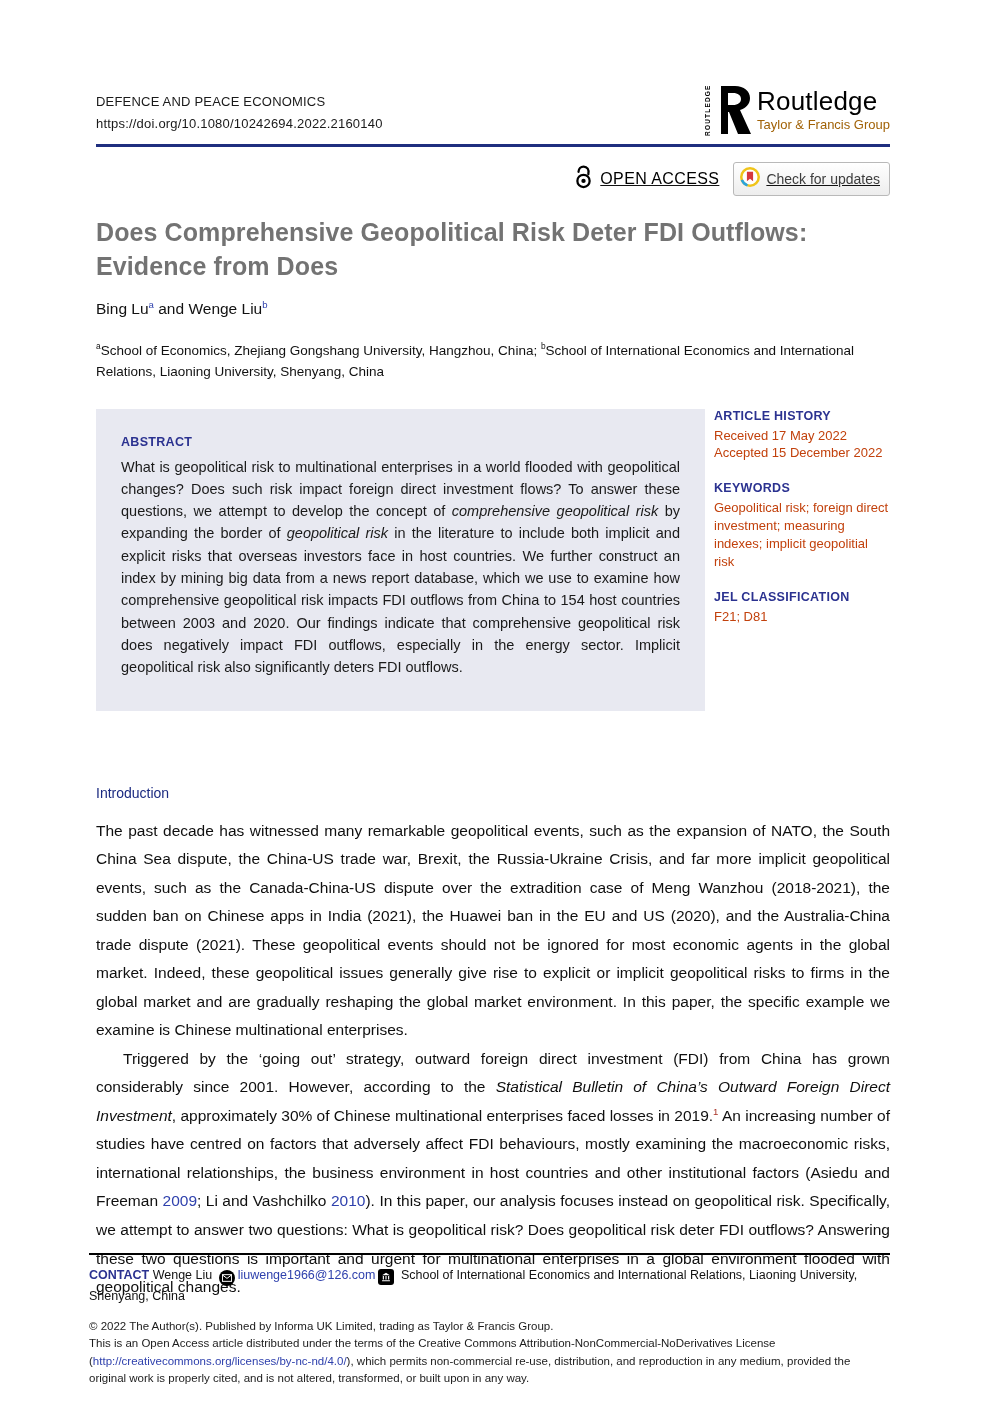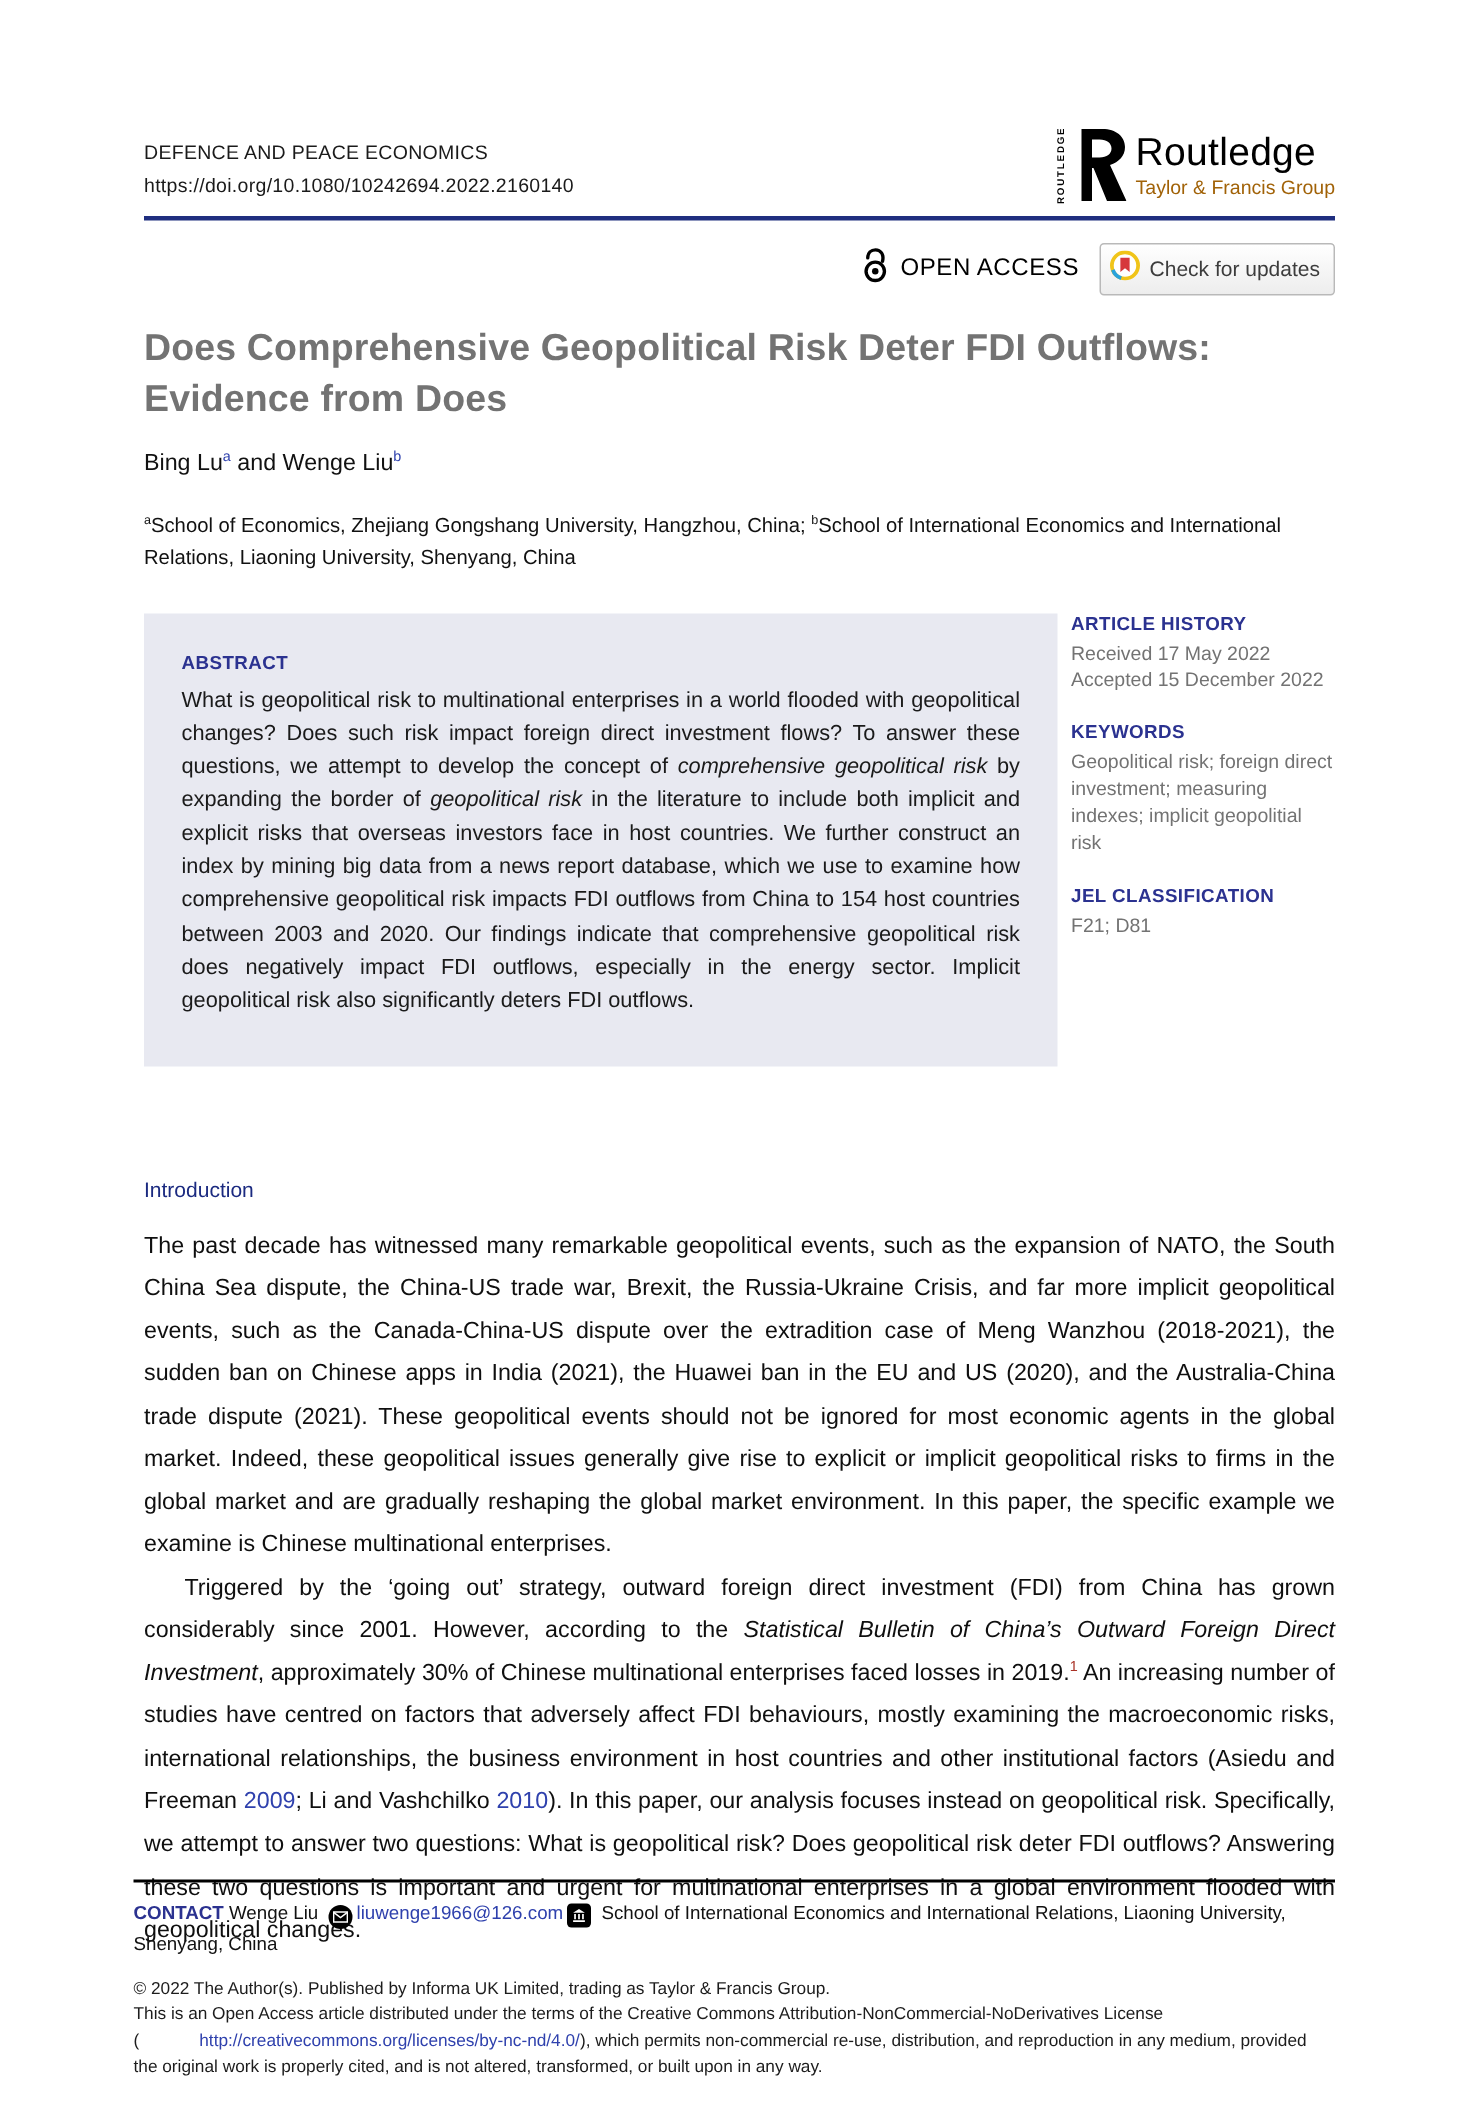--- a/index.html
+++ b/index.html
@@ -24,21 +24,21 @@
     font-size:6.5px; font-weight:bold; letter-spacing:1.2px; color:#000;
     height:52px; display:flex; align-items:center;
   }
   .logo-mark svg { display:block; }
   .logo-text .logo-name { font-size:26px; color:#000; letter-spacing:.2px; font-weight:500; line-height:1.05; }
   .logo-text .logo-tagline { font-size:13px; color:#a16207; margin-top:2px; }
 
   .head-rule { border-bottom:3px solid #1f2e7f; margin-top:10px; }
 
   
-  .access-row { display:flex; justify-content:flex-end; align-items:center; gap:14px; margin-top:16px; height:32px; }
+  .access-row { display:flex; justify-content:flex-end; align-items:center; gap:14px; margin-top:16px; height:32px;text-decoration:underline; }
   .open-access { display:flex; align-items:center; gap:7px; }
   .open-access-label { font-size:16px; color:#000; letter-spacing:.4px; }
   .check-badge {
     display:flex; align-items:center; gap:6px;
     border:1px solid #b9b9b9; border-radius:3px;
     background:linear-gradient(#ffffff,#ededed);
     padding:4px 9px 4px 6px; cursor:pointer;
   }
   .check-badge-label { font-size:14px; color:#3c3c3c;text-align:center; }
 
@@ -53,21 +53,21 @@
   .abstract-area { display:flex; margin-top:26px; align-items:flex-start; }
   .abstract-box {
     flex:0 0 609px; background:#e8e9f1;
     padding:26px 25px 32px 25px;
   }
   .smallcaps-head { font-size:12.5px; font-weight:bold; color:#2b3290; letter-spacing:.3px; }
   .abstract-text { margin-top:7px; font-size:14.5px; line-height:1.54; text-align:justify; color:#1a1a1a; }
   .abstract-text i, .body-par i { font-style:italic; }
   .side-col { flex:1; padding-left:9px; }
   .side-block { margin-bottom:19px; }
-  .side-block .side-body { margin-top:4px; font-size:13px; line-height:1.38; color:#737373; }
+  .side-block .side-body { margin-top:4px; font-size:13px; line-height:1.38; color:#c2410c; }
 
   
   .section-head { margin-top:74px; font-size:14px; font-weight:normal; color:#1b2a80; }
   .body-par { margin-top:16px; font-size:15.5px; line-height:1.84; text-align:justify; color:#0f0f0f; }
   .body-par.indent { margin-top:0; text-indent:27px; }
   .cite-link { color:#2f41ad; text-decoration:none; cursor:pointer; }
   .fn-sup { color:#a93226; font-size:62%; vertical-align:super; }
 
   
   .footer { position:absolute; left:89px; right:96px; bottom:18px; }
@@ -75,21 +75,21 @@
   .contact-line { margin-top:10px; font-size:12.5px; line-height:1.6; color:#111; }
   .contact-label { font-weight:bold; color:#2b3290; }
   .icon-chip {
     display:inline-flex; width:16px; height:16px; border-radius:50%;
     background:#000; color:#fff; align-items:center; justify-content:center;
     vertical-align:-3px; margin:0 3px;
   }
   .icon-chip.square { border-radius:3px; }
   .email-link { color:#2f41ad; text-decoration:none; cursor:pointer; }
   .copyright { margin-top:12px; font-size:11.5px; line-height:1.5; color:#1c1c1c; }
-  .cc-link { color:#2f41ad; text-decoration:none; cursor:pointer;margin-left:40px; }
+  .cc-link { color:#2f41ad; text-decoration:none; cursor:pointer; }
 </style>
 </head>
 <body>
 
 <div class="page">
   <div class="content">
 
     <div class="masthead">
       <div class="journal-info">
         <div>DEFENCE AND PEACE ECONOMICS</div>

